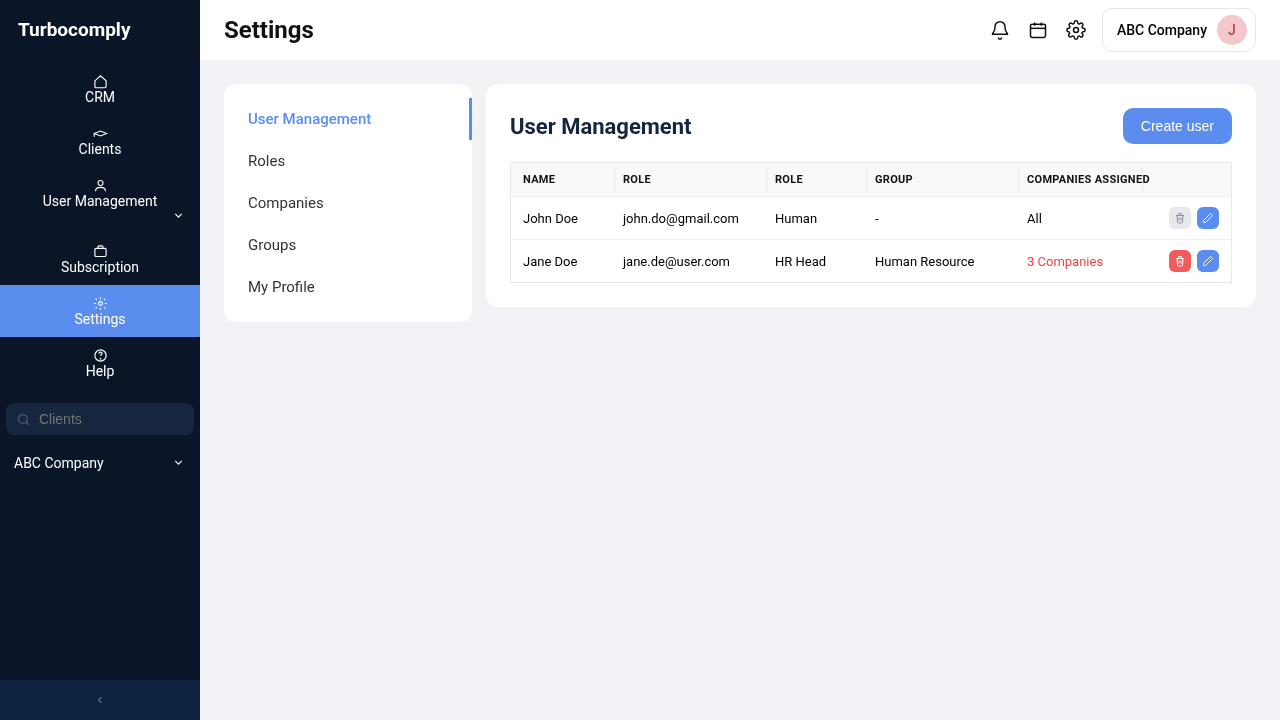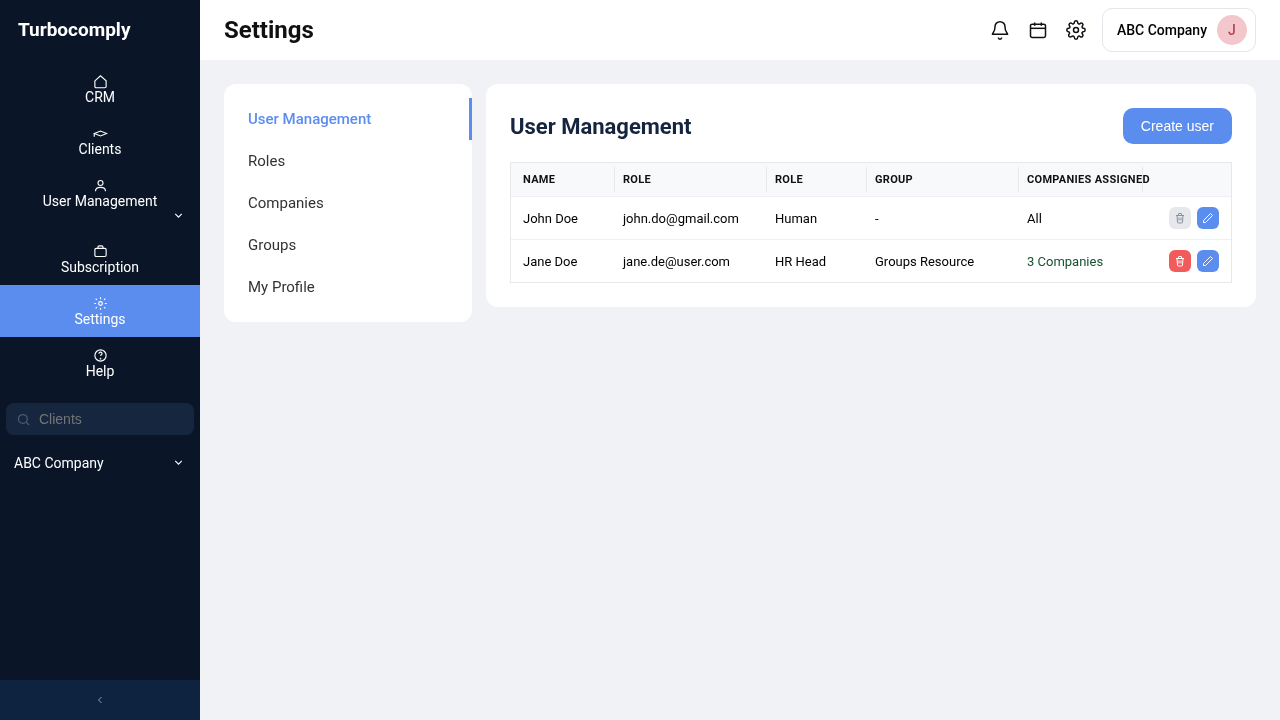--- a/index.html
+++ b/index.html
@@ -216,21 +216,21 @@
   top: -6px;
   bottom: -6px;
   width: 1px;
   background: #e6e8ec;
 }
 .trow {
   padding: 10px 12px;
   font-size: 13px;
   border-top: 1px solid #eef0f3;
 }
-.link { color: #14532d; cursor: pointer; }
+.link { color: #ef4444; cursor: pointer; }
 .actions {
   display: flex;
   gap: 6px;
   justify-content: flex-end;
 }
 .icon-btn {
   width: 22px;
   height: 22px;
   border-radius: 6px;
   display: flex;
@@ -417,21 +417,21 @@
                       <path d="M17 3l4 4L7 21H3v-4L17 3z"></path>
                     </svg>
                   </span>
                 </div>
               </div>
             </div>
             <div class="trow">
               <div>Jane Doe</div>
               <div>jane.de@user.com</div>
               <div>HR Head</div>
-              <div>Groups Resource</div>
+              <div>Human Resource</div>
               <div class="link">3 Companies</div>
               <div class="actions">
                 <div class="icon-btn red">
                   <span>
                     <svg width="12" height="12" viewBox="0 0 24 24" fill="none" stroke="currentColor" stroke-width="2">
                       <path d="M4 7h16M10 11v6M14 11v6M6 7l1 13a2 2 0 002 2h6a2 2 0 002-2l1-13M9 7V4a1 1 0 011-1h4a1 1 0 011 1v3"></path>
                     </svg>
                   </span>
                 </div>
                 <div class="icon-btn blue">

